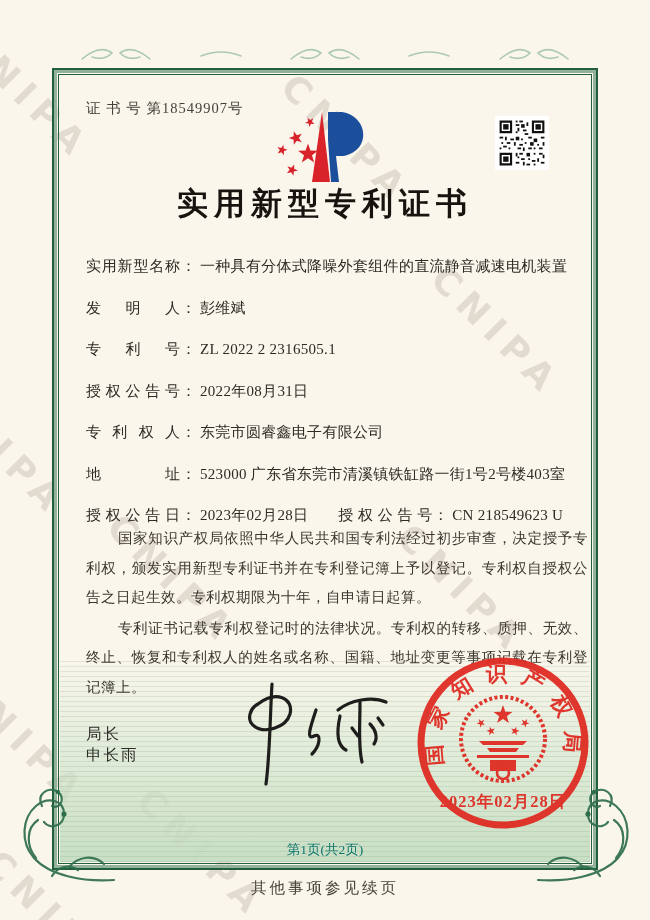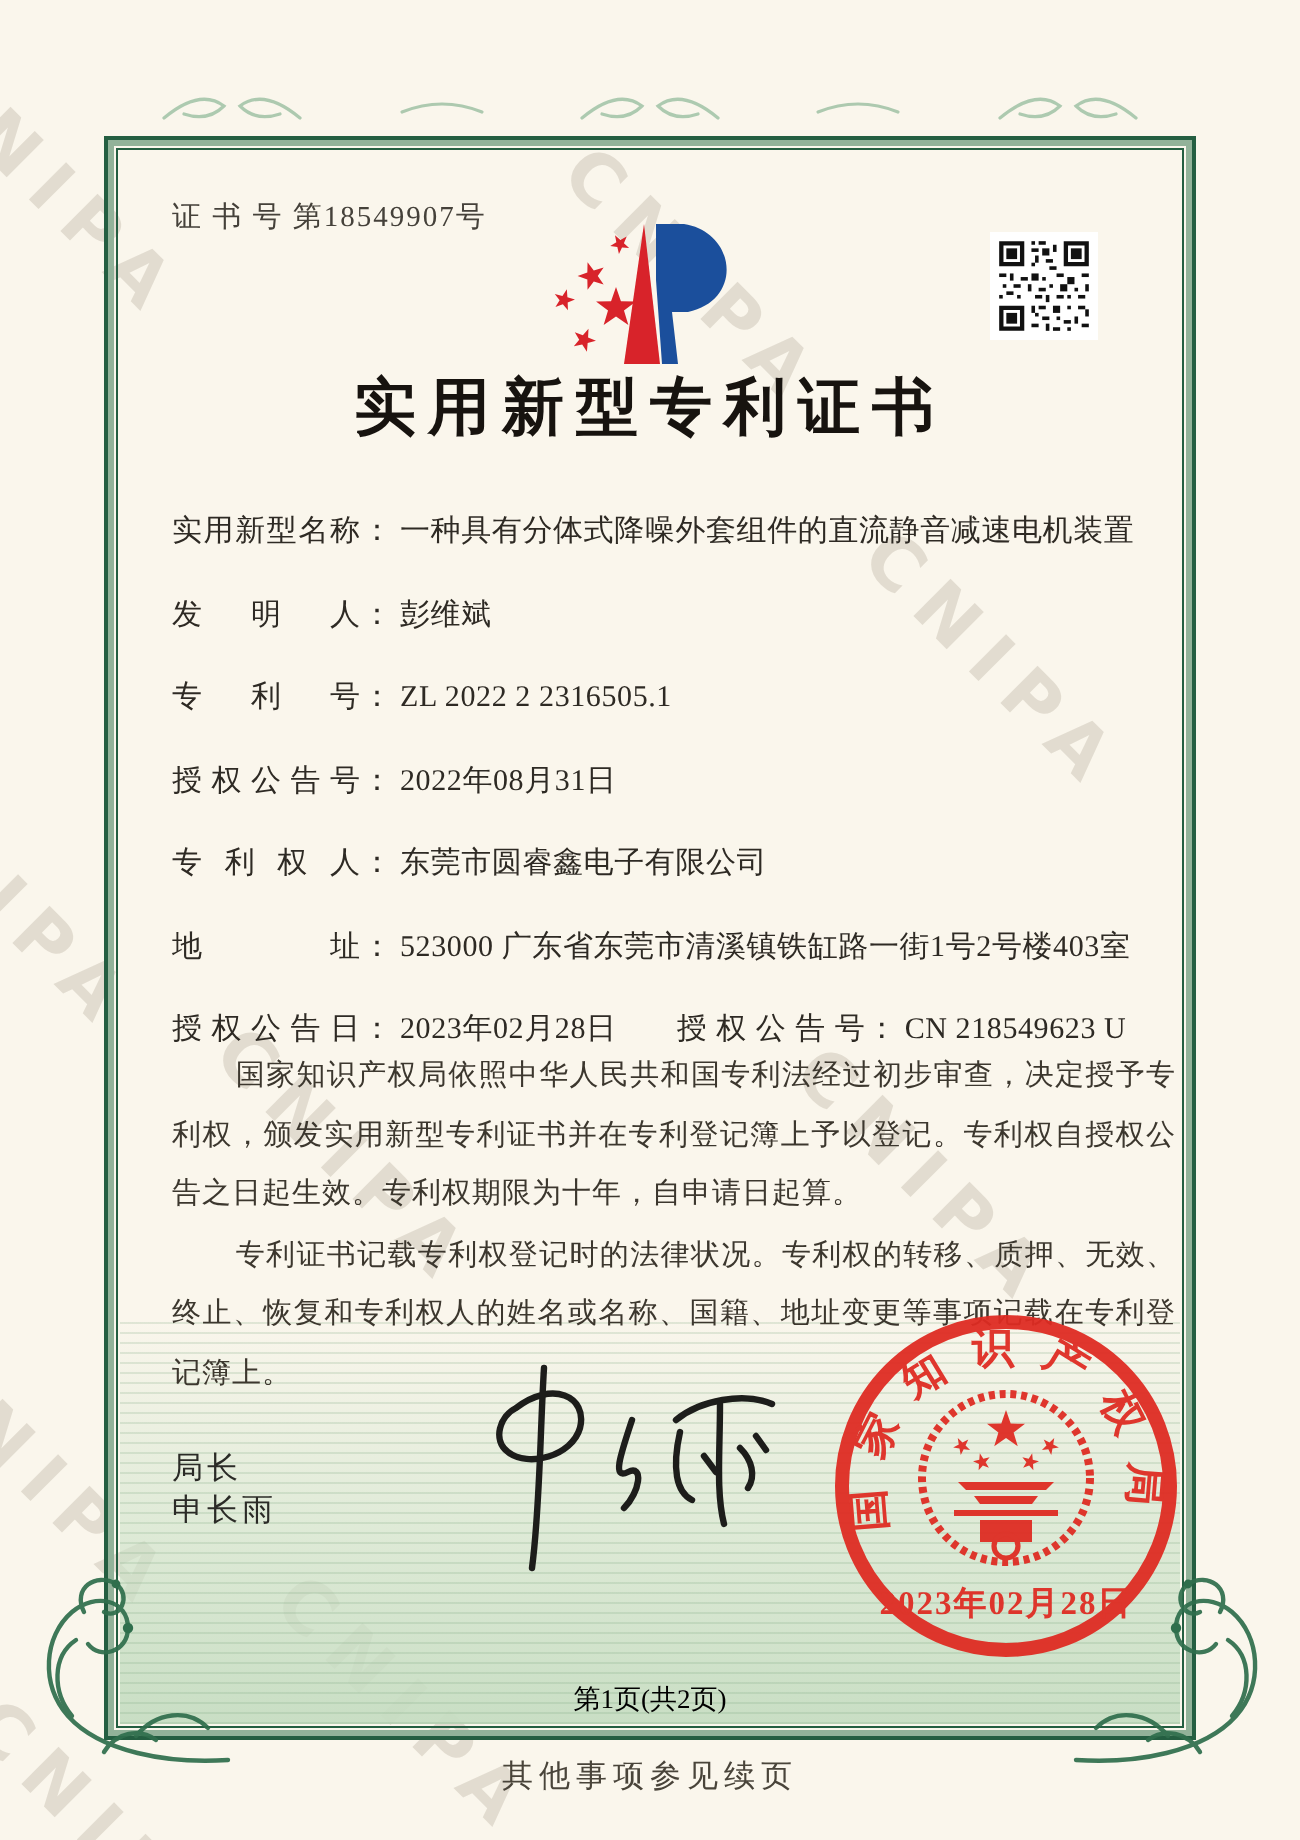--- a/index.html
+++ b/index.html
@@ -54,21 +54,21 @@
   
   .bodytext{position:absolute;left:86px;right:62px;top:524px;}
   .bodytext p{margin:0 0 1px 0;font-size:14.5px;line-height:29.5px;text-indent:2.2em;
     color:#3c372e;text-align:justify;letter-spacing:.5px;}
   
   .signer{position:absolute;left:86px;top:724px;font-family:Liberation Sans, sans-serif;
     font-size:15.5px;color:#2b2b27;letter-spacing:2px;}
   .signer .name{}
   .signature{position:absolute;left:220px;top:676px;}
   .seal{position:absolute;left:412px;top:652px;opacity:.94;}
-  .page-num{position:absolute;left:0;right:0;top:841px;text-align:center;font-size:13.5px;color:#000000;}
+  .page-num{position:absolute;left:0;right:0;top:841px;text-align:center;font-size:13.5px;color:#0f766e;}
   .continuation{position:absolute;left:0;right:0;top:878px;text-align:center;
     font-size:15.5px;color:#49443a;letter-spacing:3px;}
 </style>
 </head>
 <body>
 
 <div class="page">
 
   <div class="wm wm1">CNIPA</div>
   <div class="wm wm2">CNIPA</div>

